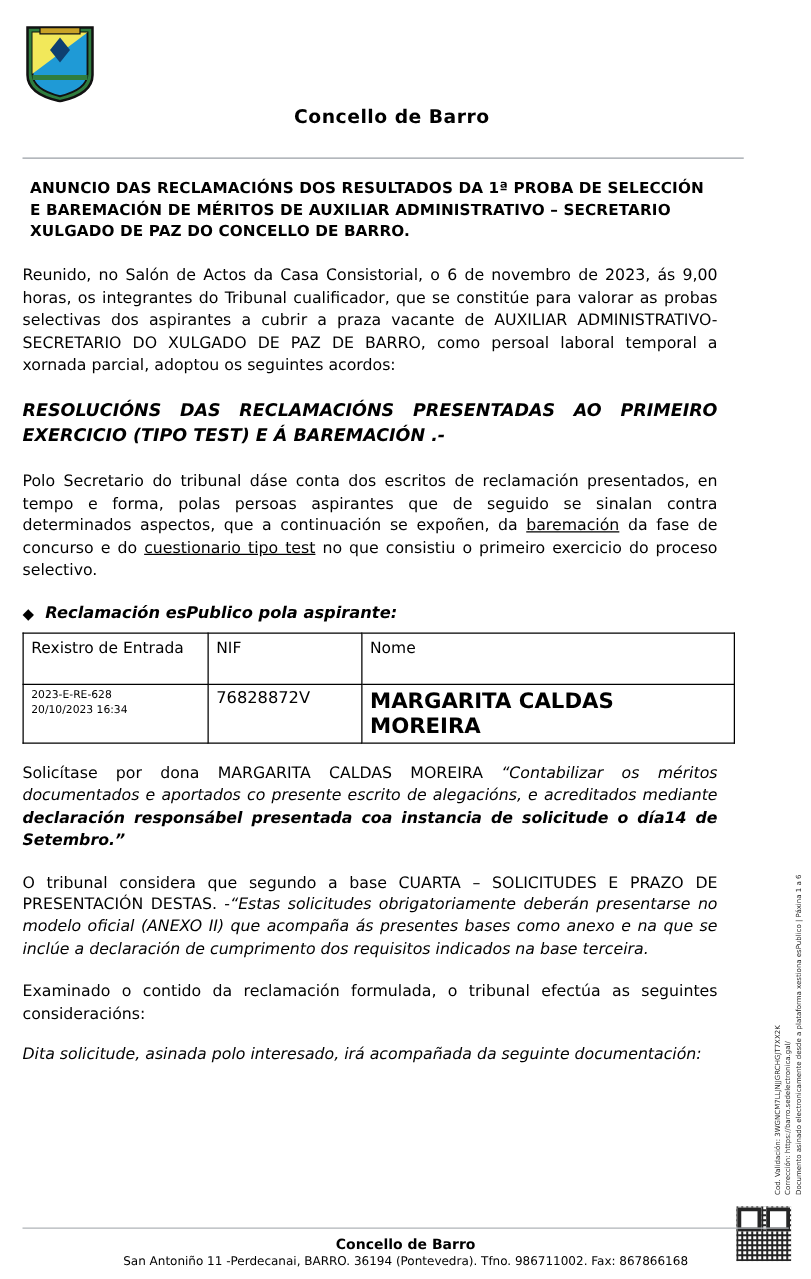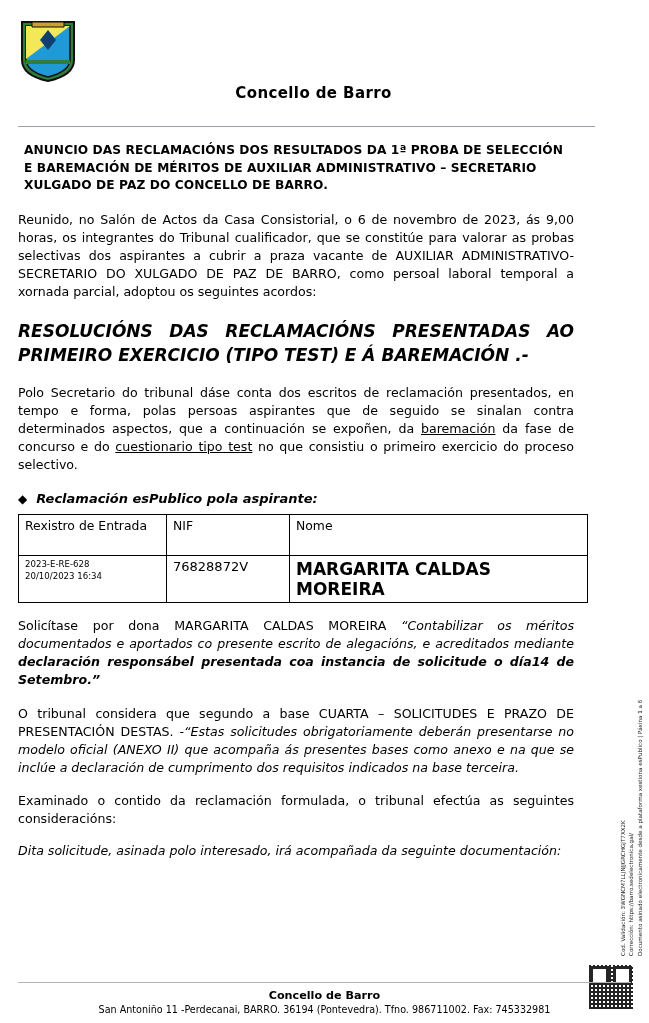--- a/index.html
+++ b/index.html
@@ -67,21 +67,21 @@
     letter-spacing: 0.1px;
     margin: 14px 6px 0 6px;
   }
   p.body {
     font-size: 12.6px;
     line-height: 1.42;
     text-align: justify;
     margin: 16px 0 0 0;
   }
   .section-head {
-    font-size: 17px;
+    font-size: 14px;
     font-weight: bold;
     font-style: italic;
     line-height: 1.4;
     text-align: justify;
     margin: 20px 0 0 0;
   }
   .u { text-decoration: underline; }
 
   .bullet-head {
     font-size: 13px;
@@ -269,16 +269,16 @@
     <span>Cod. Validación: 3WGNCM7LLJNJJGRCHGJT7XX2K</span>
     <span>Corrección: https://barro.sedelectronica.gal/</span>
     <span>Documento asinado electronicamente desde a plataforma xestiona esPublico | Páxina 1 a 6</span>
   </div>
 
   <div class="qr"></div>
 
   <div class="footer">
     <div class="footer-line"></div>
     <div class="footer-title">Concello de Barro</div>
-    <div class="footer-addr">San Antoniño 11 -Perdecanai, BARRO. 36194 (Pontevedra). Tfno. 986711002. Fax: 745332981</div>
+    <div class="footer-addr">San Antoniño 11 -Perdecanai, BARRO. 36194 (Pontevedra). Tfno. 986711002. Fax: 867866168</div>
   </div>
 
 </div>
 
 </body></html>

